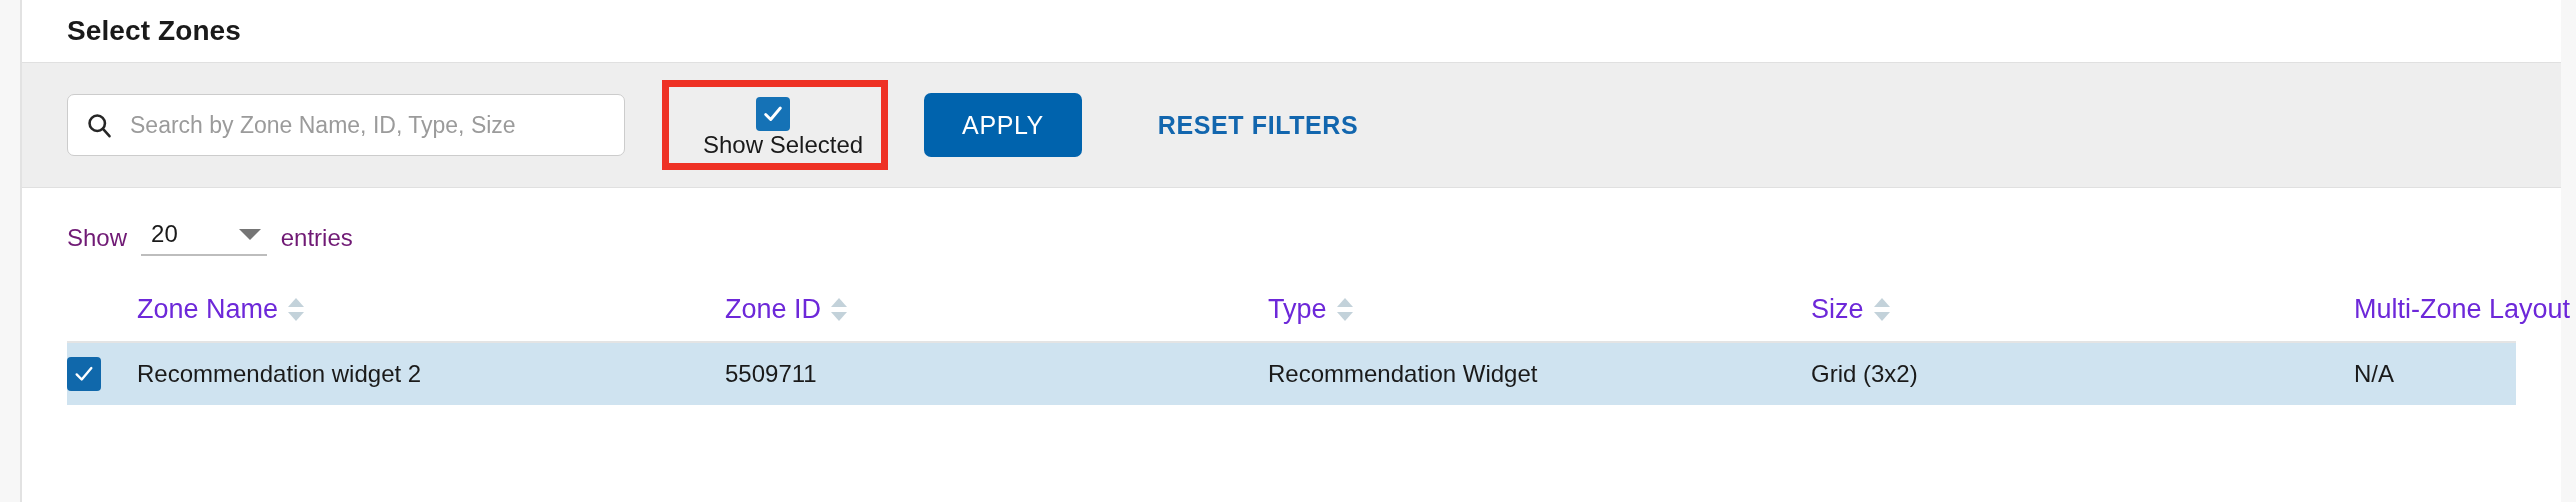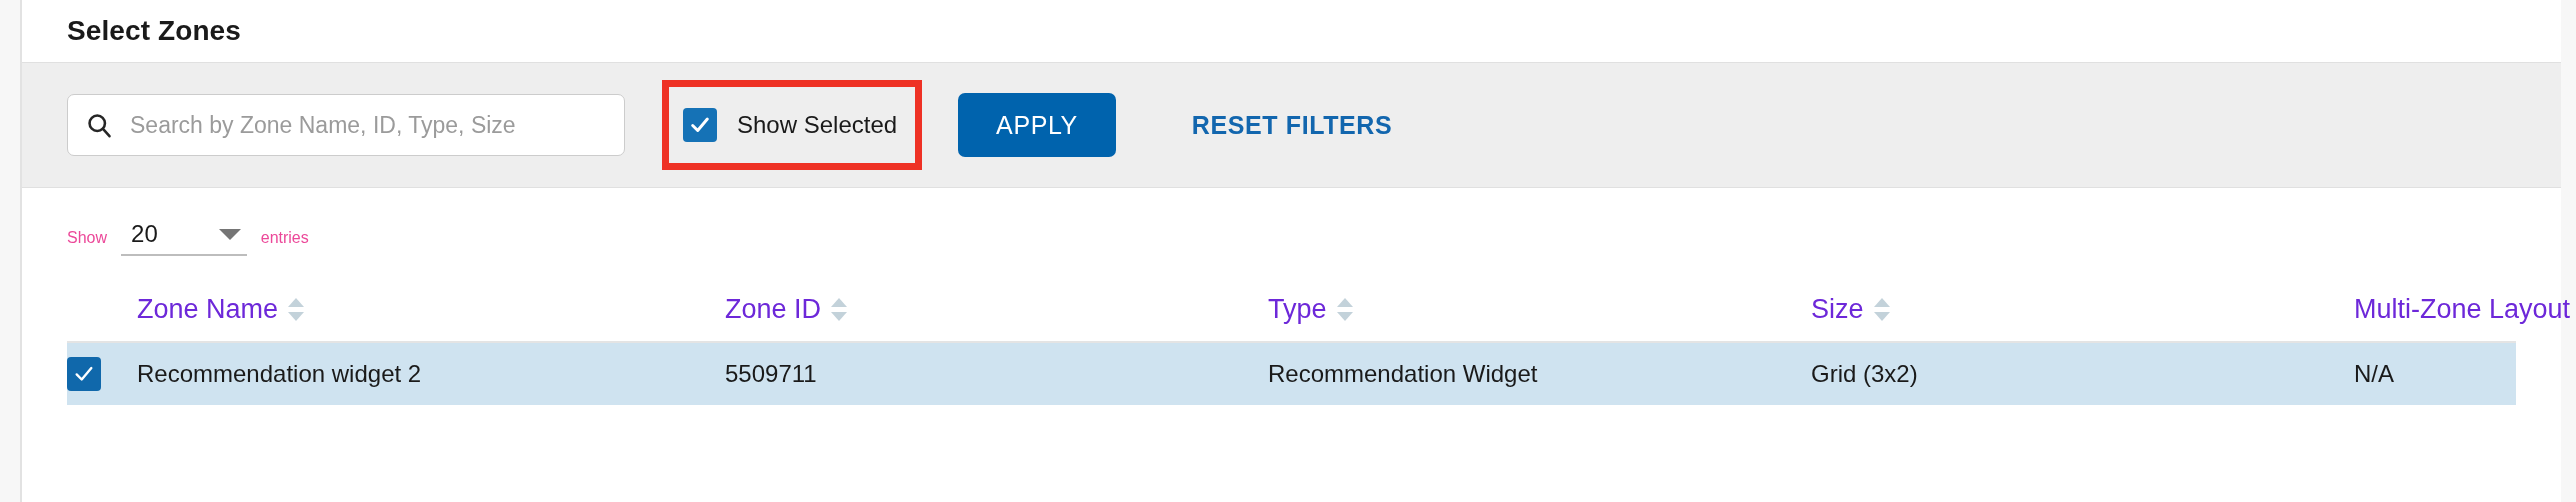--- a/index.html
+++ b/index.html
@@ -81,20 +81,21 @@
   }
   .search-input::placeholder { color: #9b9b9b; }
 
   .redbox {
     margin-left: 37px;
     border: 7px solid #ee3124;
     padding: 10px 18px 10px 14px;
     display: flex;
     align-items: center;
     height: 90px;
+    flex-direction: column;
   }
   .checkbox {
     width: 34px; height: 34px;
     border-radius: 4px;
     background: #1572b6;
     display: flex; align-items: center; justify-content: center;
     flex: 0 0 auto;
   }
   .checkbox.table-cb { background: #1068ab; }
   .cb-label {
@@ -128,21 +129,21 @@
   }
 
   
   .entries-row {
     display: flex;
     align-items: center;
     padding-left: 45px;
     height: 100px;
     background: #ffffff;
   }
-  .entries-text { font-size: 16px; color: #ec4899; }
+  .entries-text { font-size: 24px; color: #701a75; }
   .entries-select {
     margin: 0 14px;
     min-width: 100px;
     border-bottom: 2px solid #bdbdbd;
     display: flex;
     align-items: center;
     justify-content: space-between;
     padding: 0 6px 6px 10px;
     cursor: pointer;
     gap: 43px;

